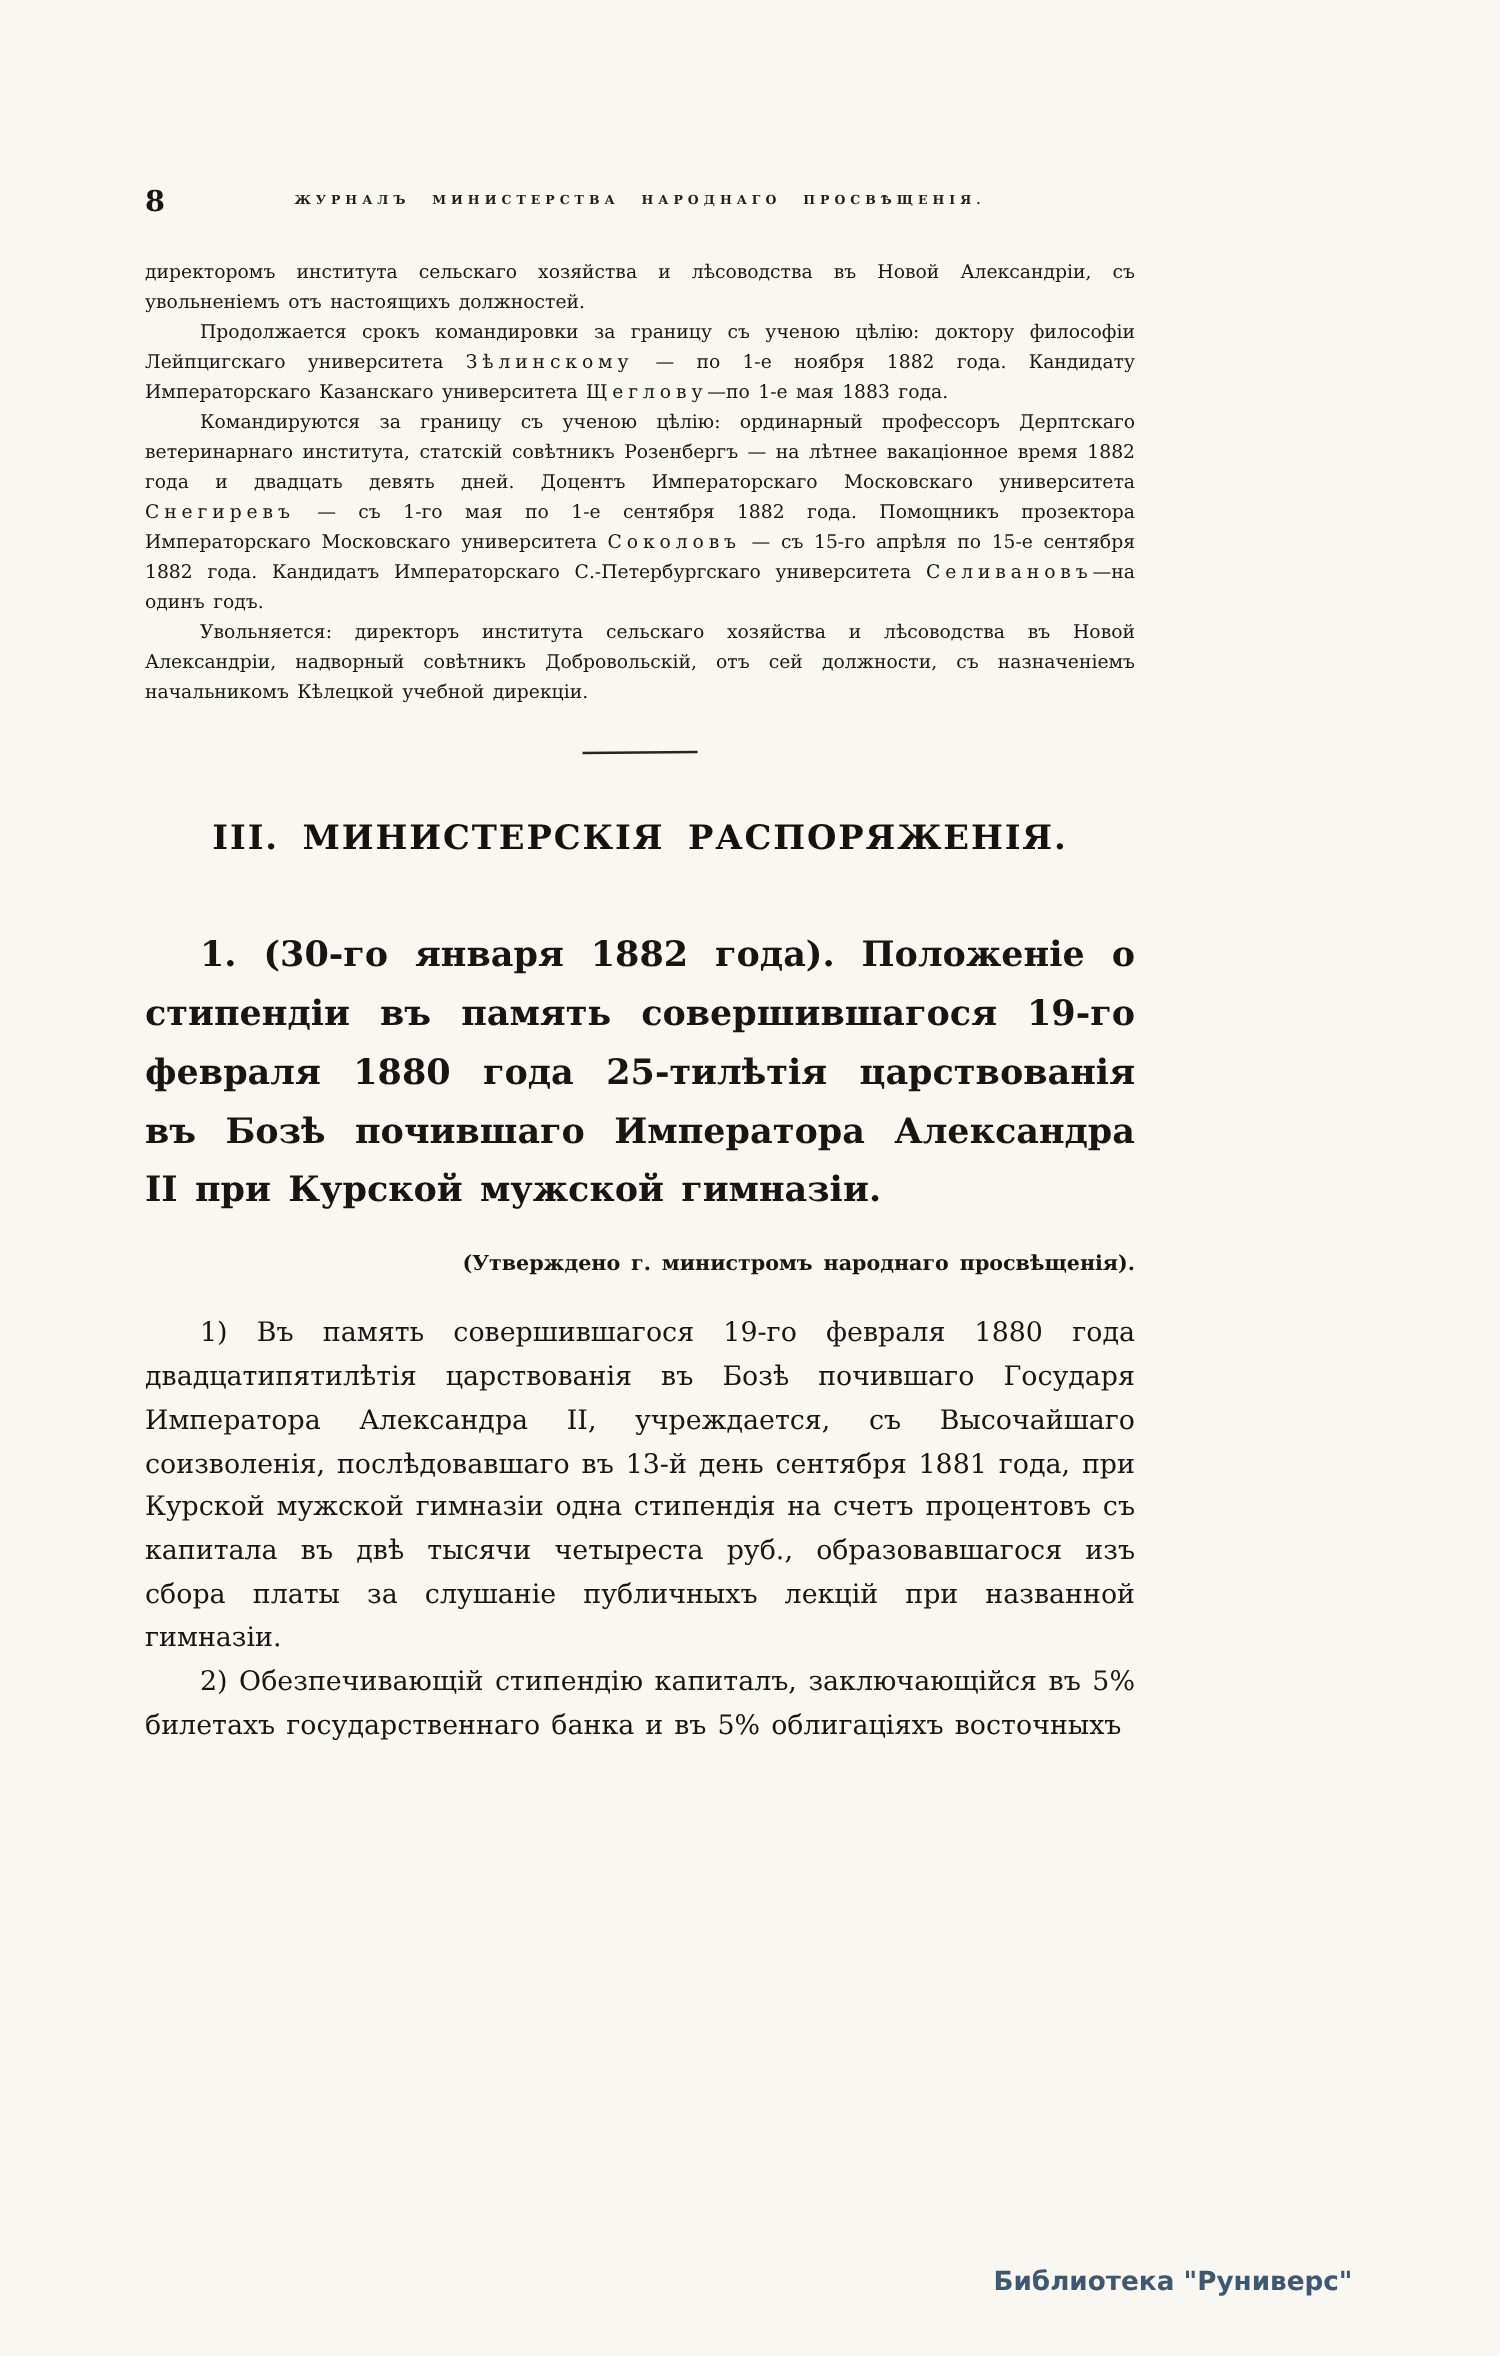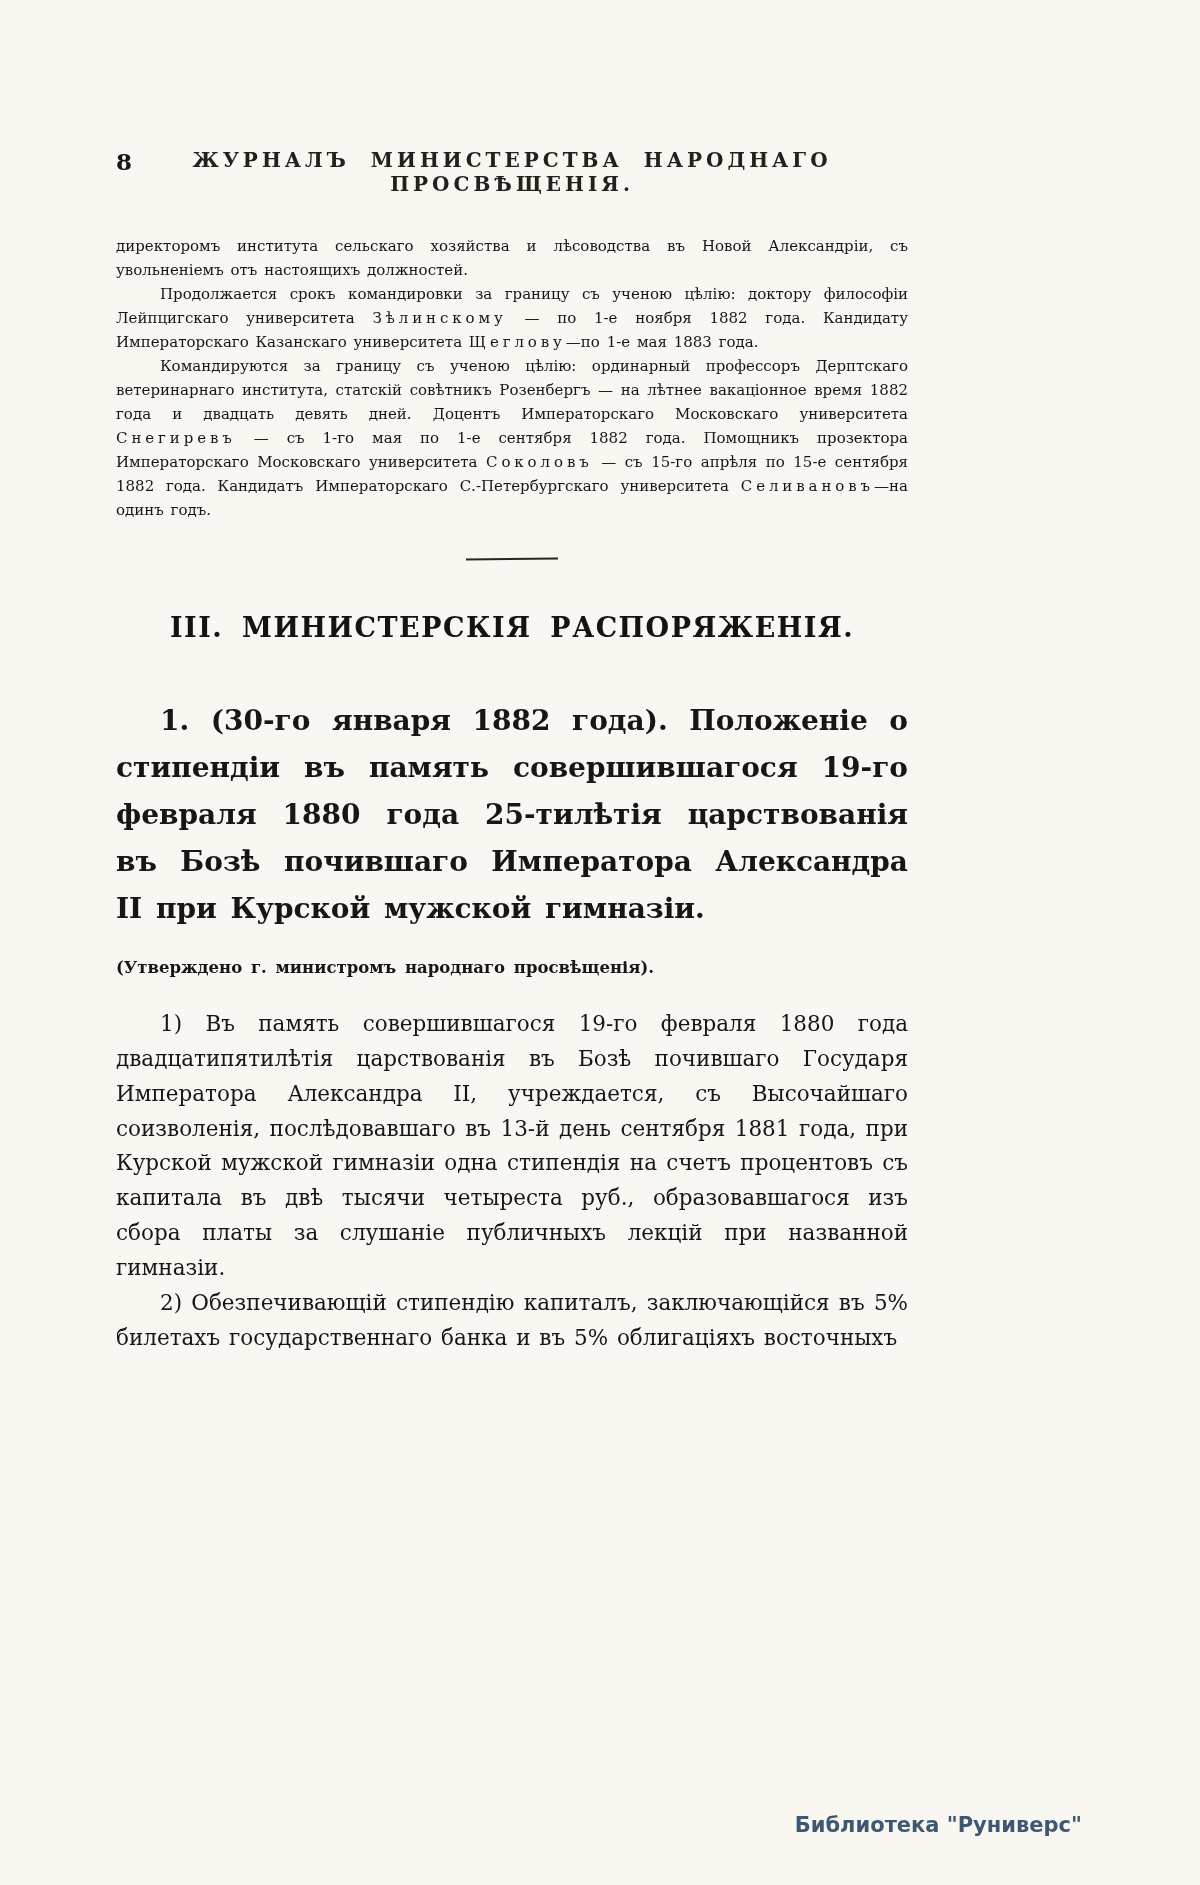--- a/index.html
+++ b/index.html
@@ -22,21 +22,21 @@
     text-align: center;
     margin-bottom: 38px;
   }
   .page-number {
     position: absolute;
     left: 0; top: 0;
     font-size: 23px;
     font-weight: bold;
   }
   .running-title {
-    font-size: 20px;
+    font-size: 10px;
     font-weight: bold;
     letter-spacing: 4px;
     word-spacing: 10px;
     color: #24201c;
   }
   .body-text p.para {
     margin: 0;
     font-size: 15px;
     line-height: 1.6;
     text-align: justify;
@@ -65,21 +65,21 @@
     margin: 54px 0 0 0;
     font-size: 28px;
     font-weight: bold;
     line-height: 1.68;
     text-align: justify;
     text-indent: 44px;
     word-spacing: 4px;
   }
   .approval-note {
     margin: 26px 0 0 0;
-    text-align: left;
+    text-align: right;
     font-size: 16.5px;
     font-weight: bold;
     word-spacing: 3px;
   }
   .decree-paragraphs { margin-top: 30px; }
   .decree-paragraphs p.dpara {
     margin: 0;
     font-size: 21.5px;
     line-height: 1.62;
     text-align: justify;
@@ -102,20 +102,21 @@
 
   <div class="page-header">
     <span class="page-number">8</span>
     <span class="running-title">ЖУРНАЛЪ МИНИСТЕРСТВА НАРОДНАГО ПРОСВѢЩЕНІЯ.</span>
   </div>
 
   <div class="body-text">
       <p class="para no-indent"><span>директоромъ института сельскаго хозяйства и лѣсоводства въ Новой Александріи, съ увольненіемъ отъ настоящихъ должностей.</span></p>
       <p class="para"><span>Продолжается срокъ командировки за границу съ ученою цѣлію: доктору философіи Лейпцигскаго университета </span><span class="spaced">Зѣлинскому</span><span> — по 1-е ноября 1882 года. Кандидату Императорскаго Казанскаго университета </span><span class="spaced">Щеглову</span><span>—по 1-е мая 1883 года.</span></p>
       <p class="para"><span>Командируются за границу съ ученою цѣлію: ординарный профессоръ Дерптскаго ветеринарнаго института, статскій совѣтникъ Розенбергъ — на лѣтнее вакаціонное время 1882 года и двадцать девять дней. Доцентъ Императорскаго Московскаго университета </span><span class="spaced">Снегиревъ</span><span> — съ 1-го мая по 1-е сентября 1882 года. Помощникъ прозектора Императорскаго Московскаго университета </span><span class="spaced">Соколовъ</span><span> — съ 15-го апрѣля по 15-е сентября 1882 года. Кандидатъ Императорскаго С.-Петербургскаго университета </span><span class="spaced">Селивановъ</span><span>—на одинъ годъ.</span></p>
+      <p class="para"><span>Увольняется: директоръ института сельскаго хозяйства и лѣсоводства въ Новой Александріи, надворный совѣтникъ Добровольскій, отъ сей должности, съ назначеніемъ начальникомъ Кѣлецкой учебной дирекціи.</span></p>
     </div>
 
   <div class="section-divider"></div>
 
   <h2 class="section-heading">III. МИНИСТЕРСКІЯ РАСПОРЯЖЕНІЯ.</h2>
 
   <p class="decree-title">1. (30-го января 1882 года). Положеніе о стипендіи въ память совершившагося 19-го февраля 1880 года 25-тилѣтія царствованія въ Бозѣ почившаго Императора Александра II при Курской мужской гимназіи.</p>
 
   <p class="approval-note">(Утверждено г. министромъ народнаго просвѣщенія).</p>
 

